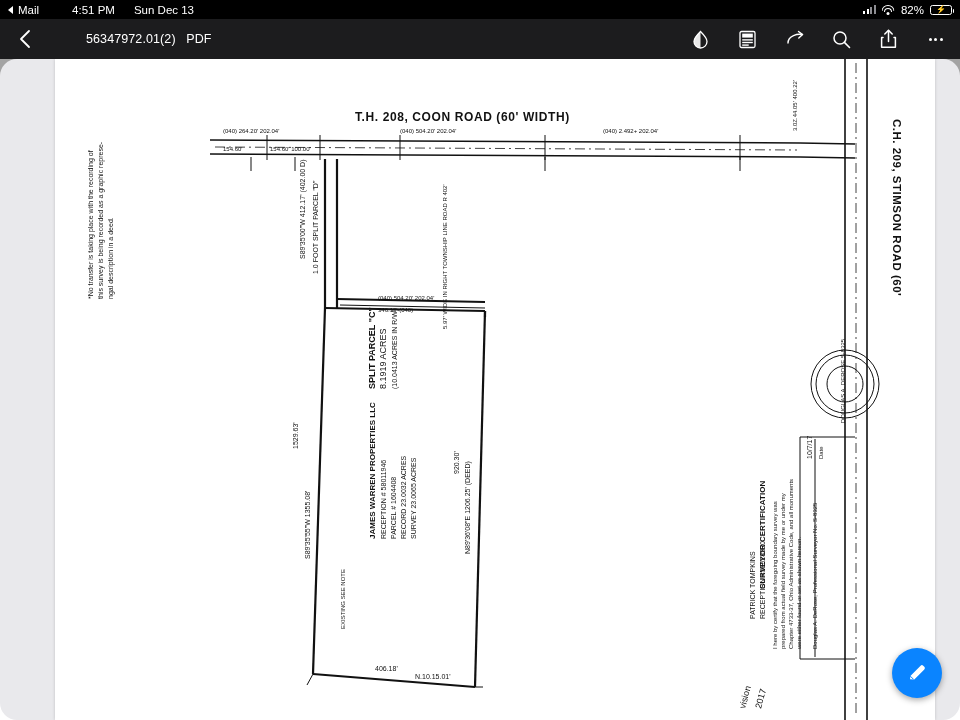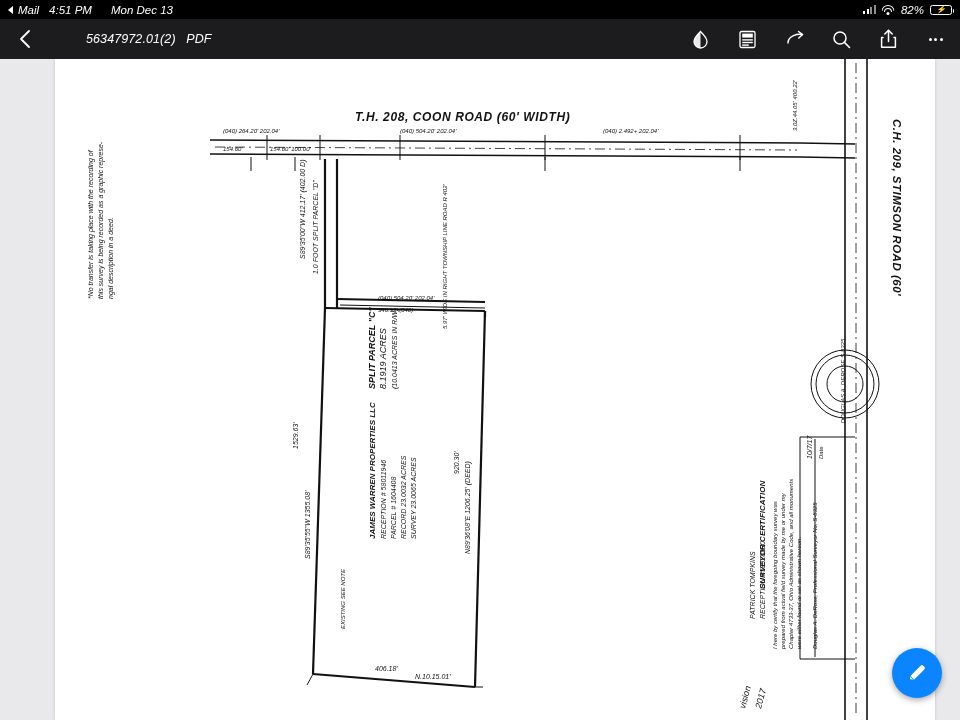--- a/index.html
+++ b/index.html
@@ -7,21 +7,20 @@
     margin: 0; padding: 0;
     width: 960px; height: 720px;
     overflow: hidden;
     background: #ffffff;
     font-family: "Liberation Sans", sans-serif;
   }
   #app {
     position: relative;
     width: 960px; height: 608px;
     background: #a3a3a3;
-    font-style: italic;
   }
 
   
   .statusbar {
     position: absolute; top: 0; left: 0;
     width: 960px; height: 19px;
     background: #000000;
     color: #ffffff;
     font-size: 11.5px;
     display: flex;
@@ -30,21 +29,21 @@
   }
   .sb-left { display: flex; align-items: center; gap: 5px; }
   .sb-back-arrow {
     width: 0; height: 0;
     border-top: 4px solid transparent;
     border-bottom: 4px solid transparent;
     border-right: 5px solid #ffffff;
     display: inline-block;
   }
   .sb-app { font-size: 11.5px; }
-  .sb-time { margin-left: 5px; font-size: 11.5px; text-align: center; }
+  .sb-time { margin-left: 28px; font-size: 11.5px; text-align: center; }
   .sb-date { margin-left: 14px; font-size: 11.5px; }
   .sb-right {
     margin-left: auto;
     display: flex; align-items: center; gap: 6px;
   }
   .sig-bars { display: flex; align-items: flex-end; gap: 1.5px; height: 9px; }
   .sig-bars i { display: block; width: 2px; background: #8e8e93; }
   .sig-bars i.on { background: #ffffff; }
   .sig-bars i:nth-child(1){ height: 3px; }
   .sig-bars i:nth-child(2){ height: 5px; }
@@ -117,20 +116,21 @@
   .dots { display: flex; gap: 2.5px; align-items: center; }
   .dots i { width: 3px; height: 3px; border-radius: 50%; background: #fff; display: block; }
 
   
   .doc-area {
     position: absolute;
     top: 59px; left: 0;
     width: 960px; height: 661px;
     background: #e9e9ec;
     overflow: hidden;
+    border-radius: 17px;
   }
   .page {
     position: absolute;
     left: 55px; top: 0px;
     width: 880px; height: 661px;
     background: #ffffff;
     box-shadow: 0 0 3px rgba(0,0,0,.18);
   }
   .plat {
     position: absolute; inset: 0;
@@ -155,21 +155,21 @@
 </head>
 <body>
 
 <div id="app">
 
   <div class="statusbar">
     <div class="sb-left">
       <span class="sb-back-arrow"></span>
       <span class="sb-app">Mail</span>
       <span class="sb-time">4:51 PM</span>
-      <span class="sb-date">Mon Dec 13</span>
+      <span class="sb-date">Sun Dec 13</span>
     </div>
     <div class="sb-right">
       <span class="sig-bars">
         <i class="on"></i>
           <i class="on"></i>
           <i></i>
           <i></i>
       </span>
       <span class="wifi-icon">
         <span class="a"></span>

